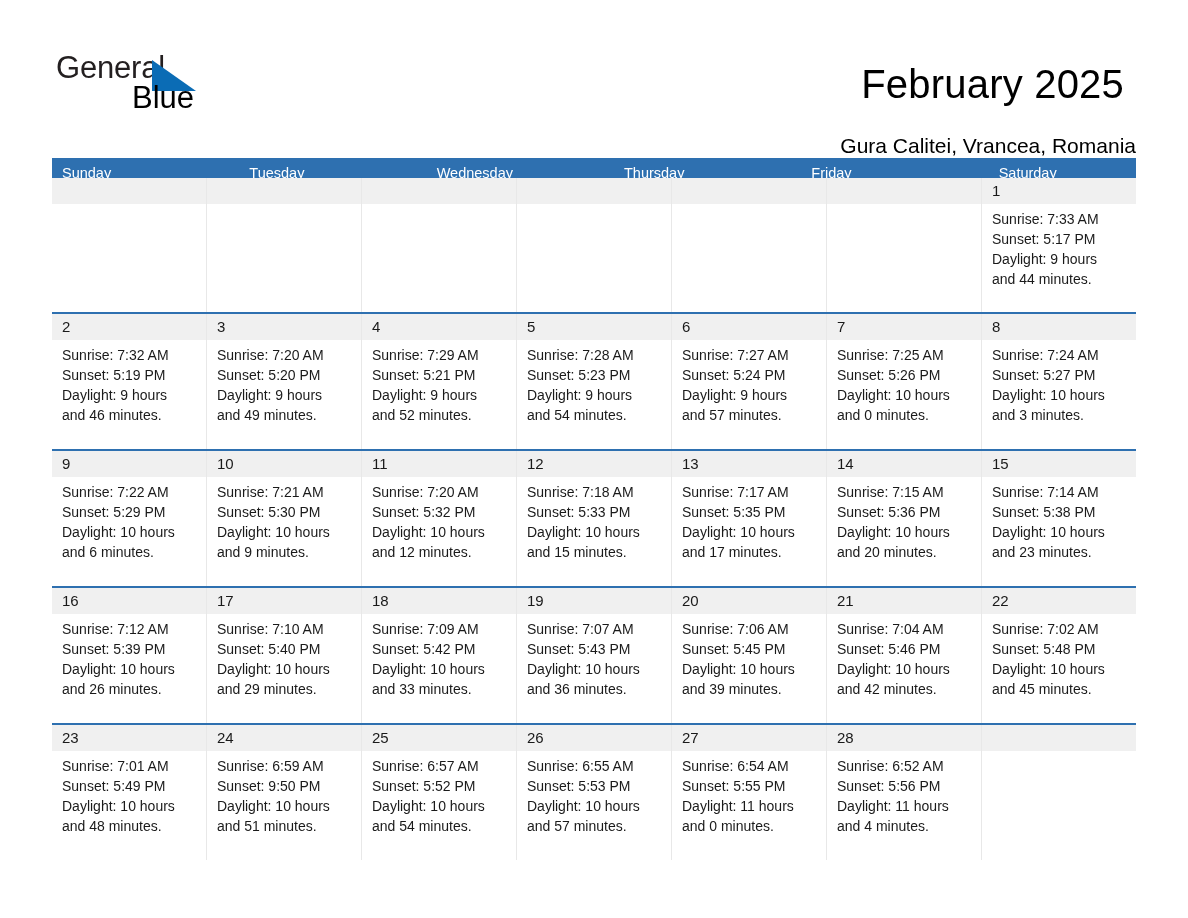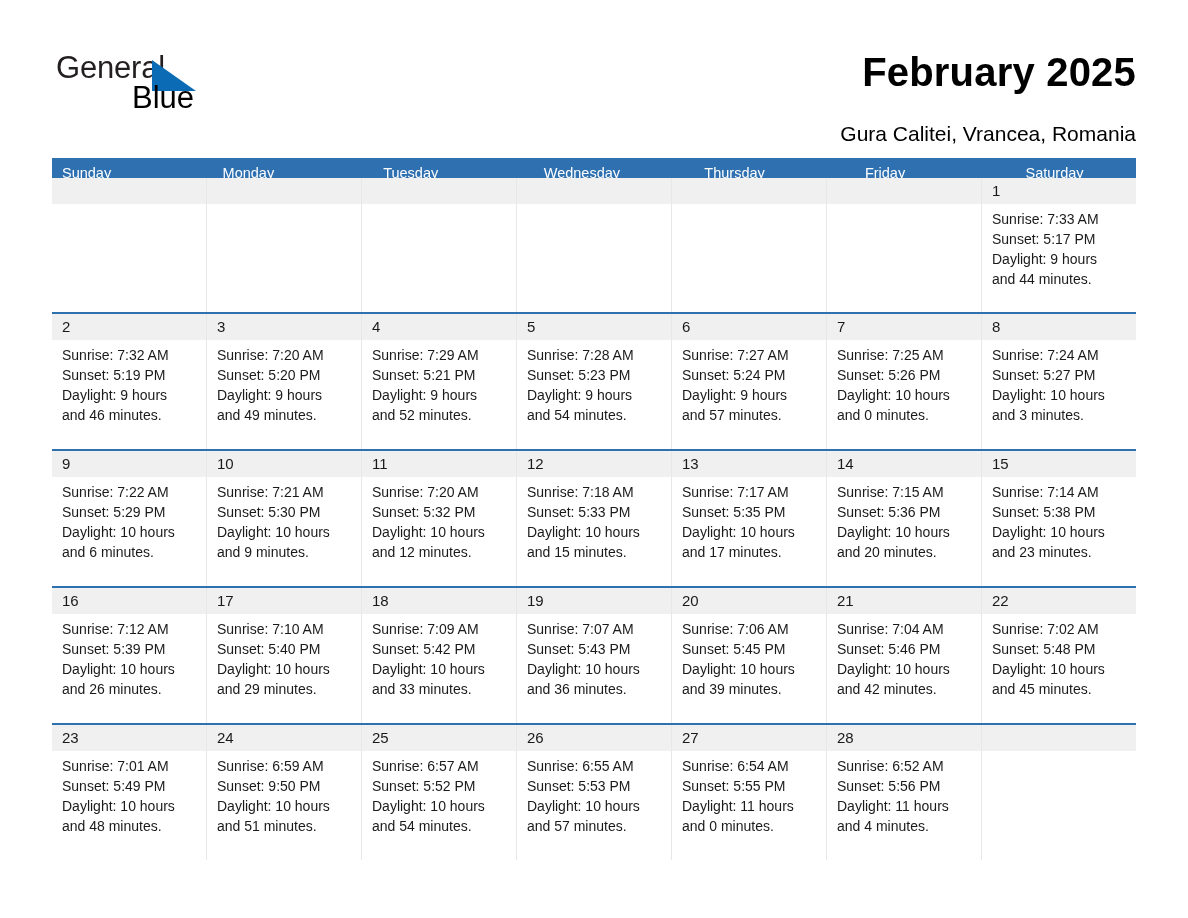--- a/index.html
+++ b/index.html
@@ -60,22 +60,22 @@
   .title-block {
     position: absolute;
     right: 52px;
     top: 48px;
     text-align: right;
   }
   .cal-title {
     font-size: 40px;
     line-height: 48px;
     color: #000;
-    font-weight: bold;
-    margin: 0;
+    font-weight: normal;
+    margin: 12px;
     letter-spacing: 0.2px;
   }
   .cal-subtitle {
     font-size: 21px;
     line-height: 28px;
     color: #000;
     margin: 24px 0 0 0;
     font-weight: normal;
   }
 
@@ -161,21 +161,20 @@
       <h1 class="cal-title">February 2025</h1>
       <div class="cal-subtitle">Gura Calitei, Vrancea, Romania</div>
     </div>
 
   </div>
 
   <div class="calendar">
 
     <div class="dow-row">
       <div class="dow">Sunday</div>
-      <div class="dow">Monday</div>
       <div class="dow">Tuesday</div>
       <div class="dow">Wednesday</div>
       <div class="dow">Thursday</div>
       <div class="dow">Friday</div>
       <div class="dow">Saturday</div>
     </div>
 
     <div class="week week-1 first">
       <div class="cell">
         <div class="daynum-band"><span class="daynum"></span></div>

